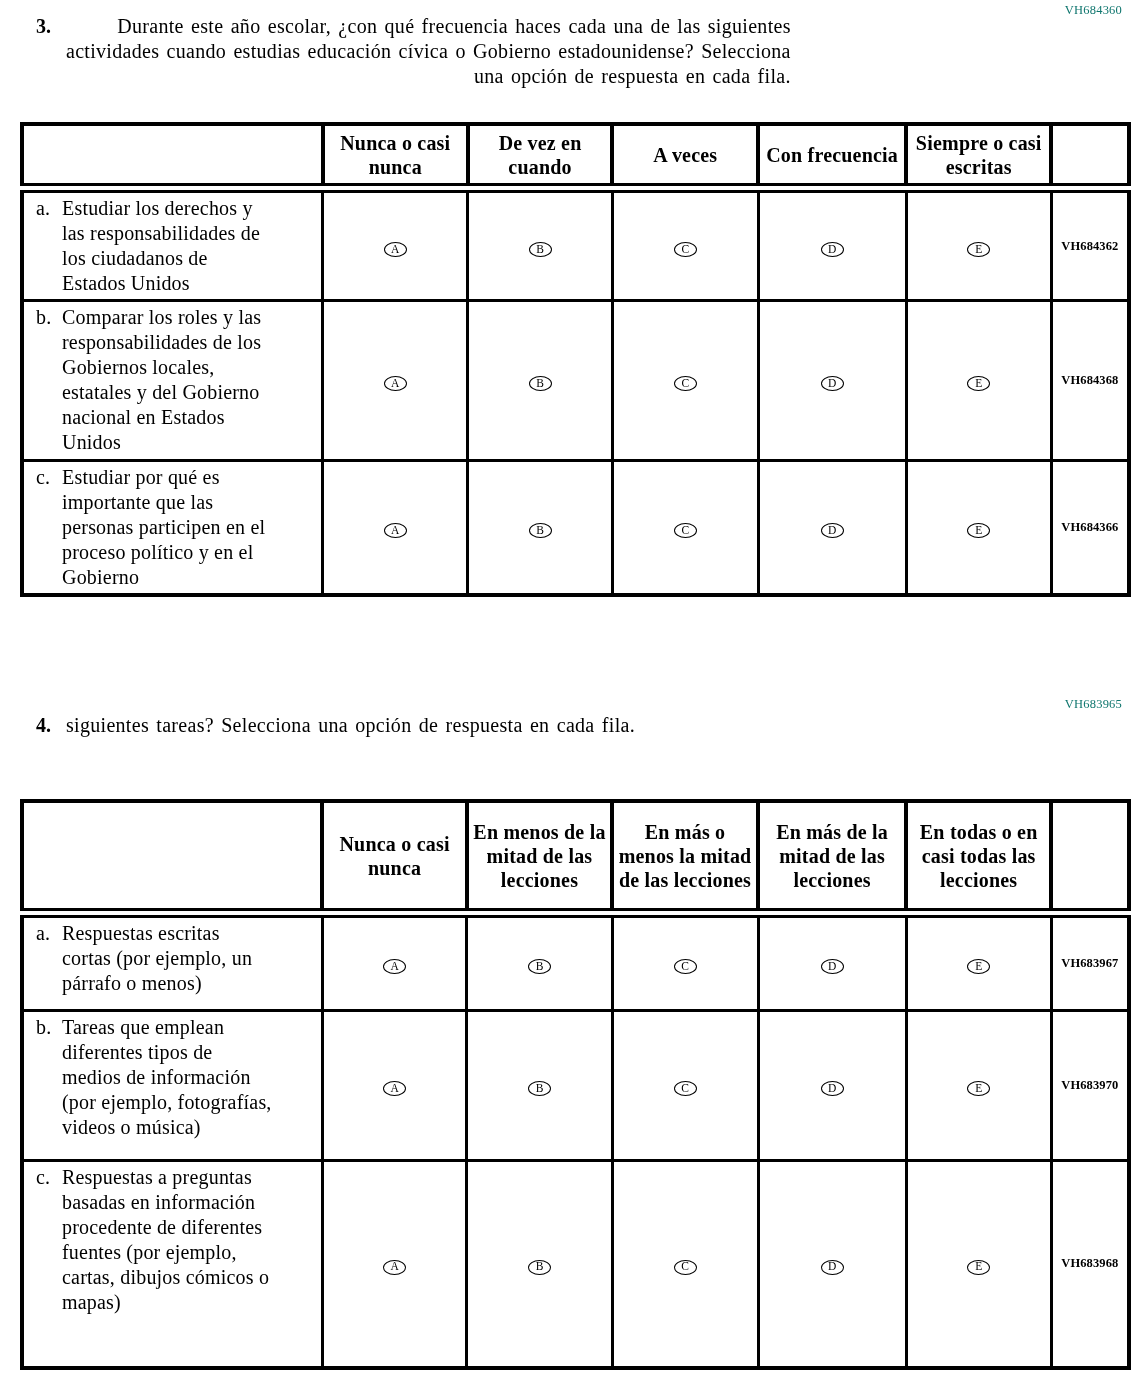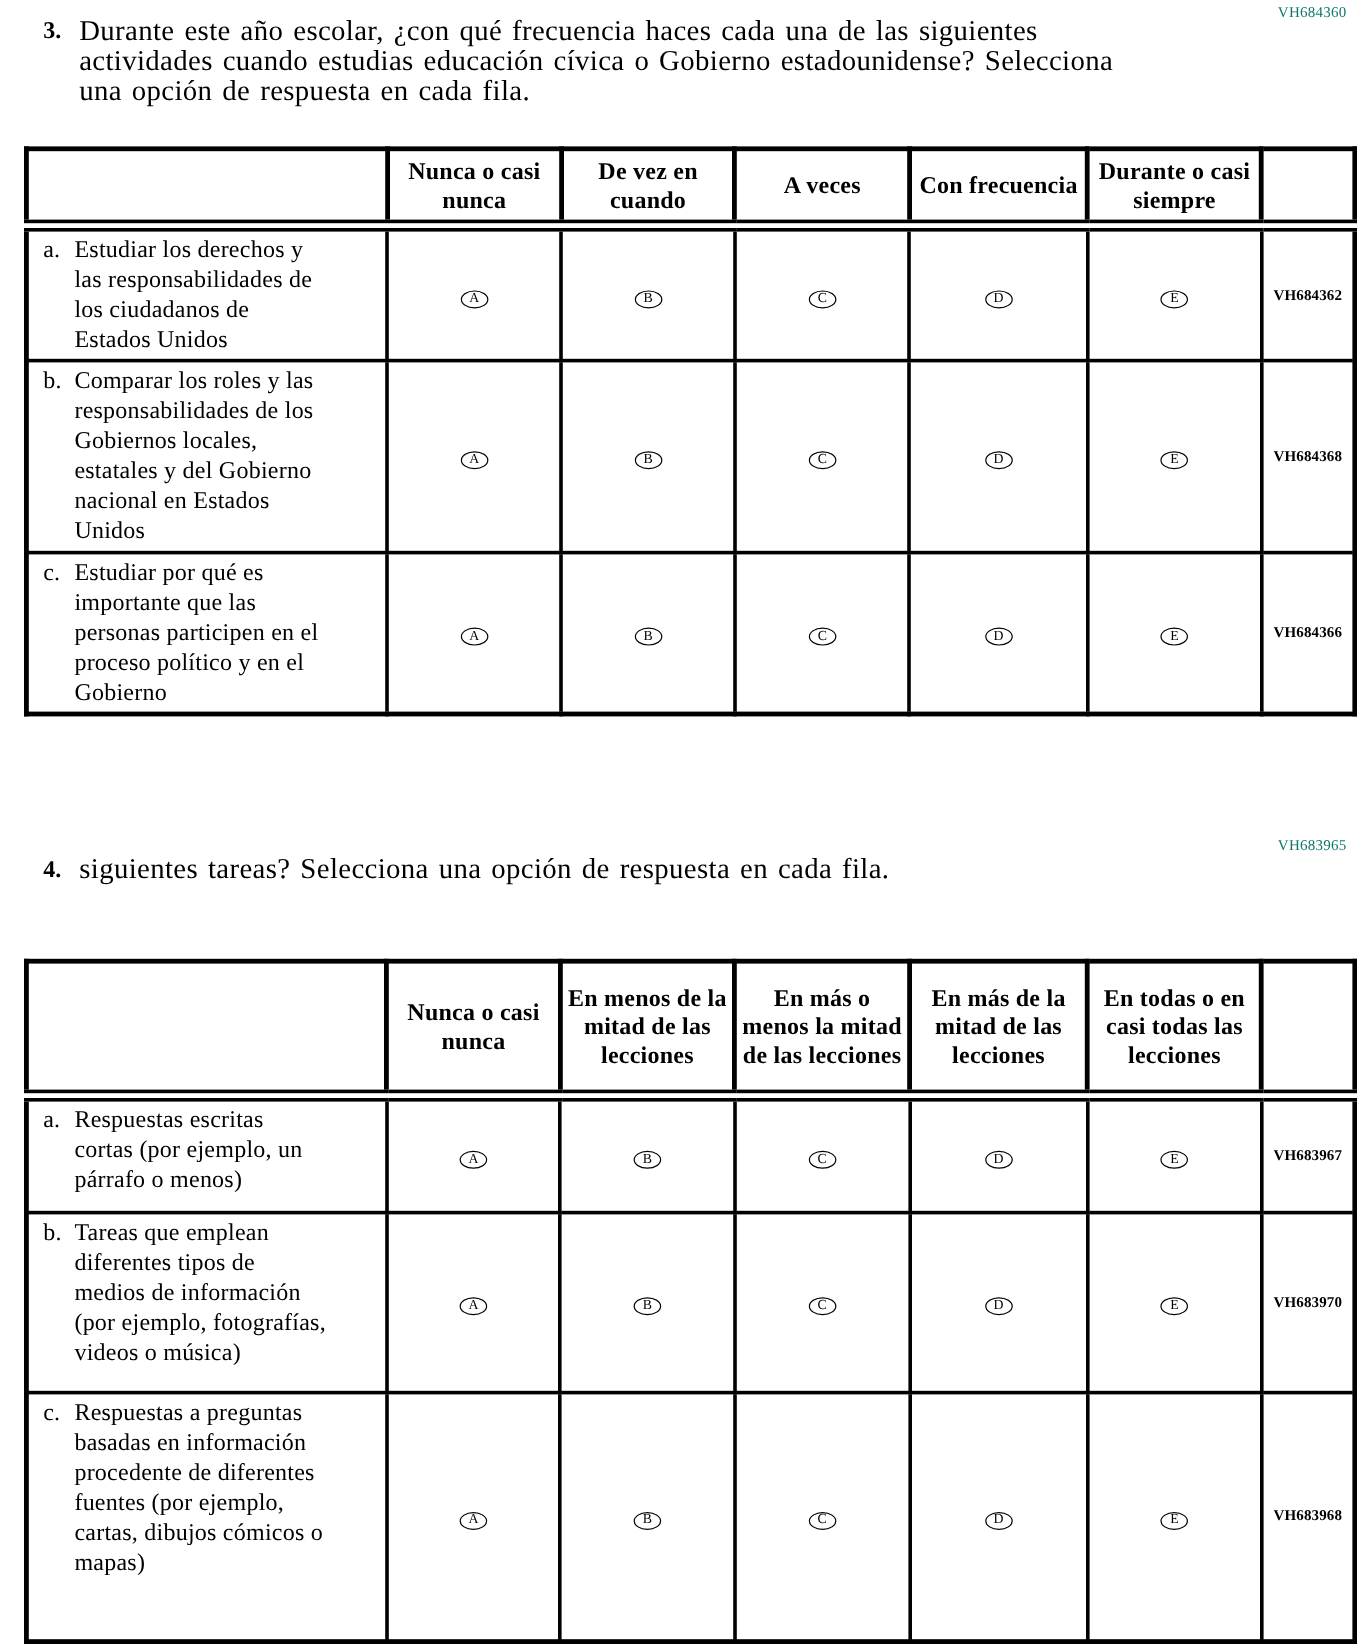--- a/index.html
+++ b/index.html
@@ -30,21 +30,21 @@
   }
   .q3 { top: 14px; }
   .q4 { top: 713px; }
   .qnum {
     font-weight: bold;
     font-size: 20px;
     line-height: 25px;
     width: 30px;
     flex: 0 0 30px;
   }
-  .qtext { font-size: 24px; line-height: 25px; letter-spacing: 0.3px; word-spacing: 2px; }
+  .qtext { font-size: 20px; line-height: 25px; letter-spacing: 0.3px; word-spacing: 2px; text-align: right; }
   .qline { white-space: nowrap; }
   .qline .bold { font-weight: normal; }
 
   table.qtable {
     position: absolute;
     left: 20px;
     border-collapse: collapse;
     table-layout: fixed;
     border: 4px solid #000;
     background: #fff;
@@ -133,21 +133,21 @@
         <col style="width: 146px;">
         <col style="width: 78px;">
       </colgroup>
       <thead>
         <tr>
           <th></th>
           <th>Nunca o casi nunca</th>
           <th>De vez en cuando</th>
           <th>A veces</th>
           <th>Con frecuencia</th>
-          <th>Durante o casi siempre</th>
+          <th>Siempre o casi escritas</th>
           <th></th>
         </tr>
       </thead>
       <tbody>
         <tr>
           <td class="item-cell">
             <div class="item-wrap">
               <span class="item-letter">a.</span>
               <span class="item-text">Estudiar los derechos y las responsabilidades de los ciudadanos de Estados Unidos</span>
             </div>

